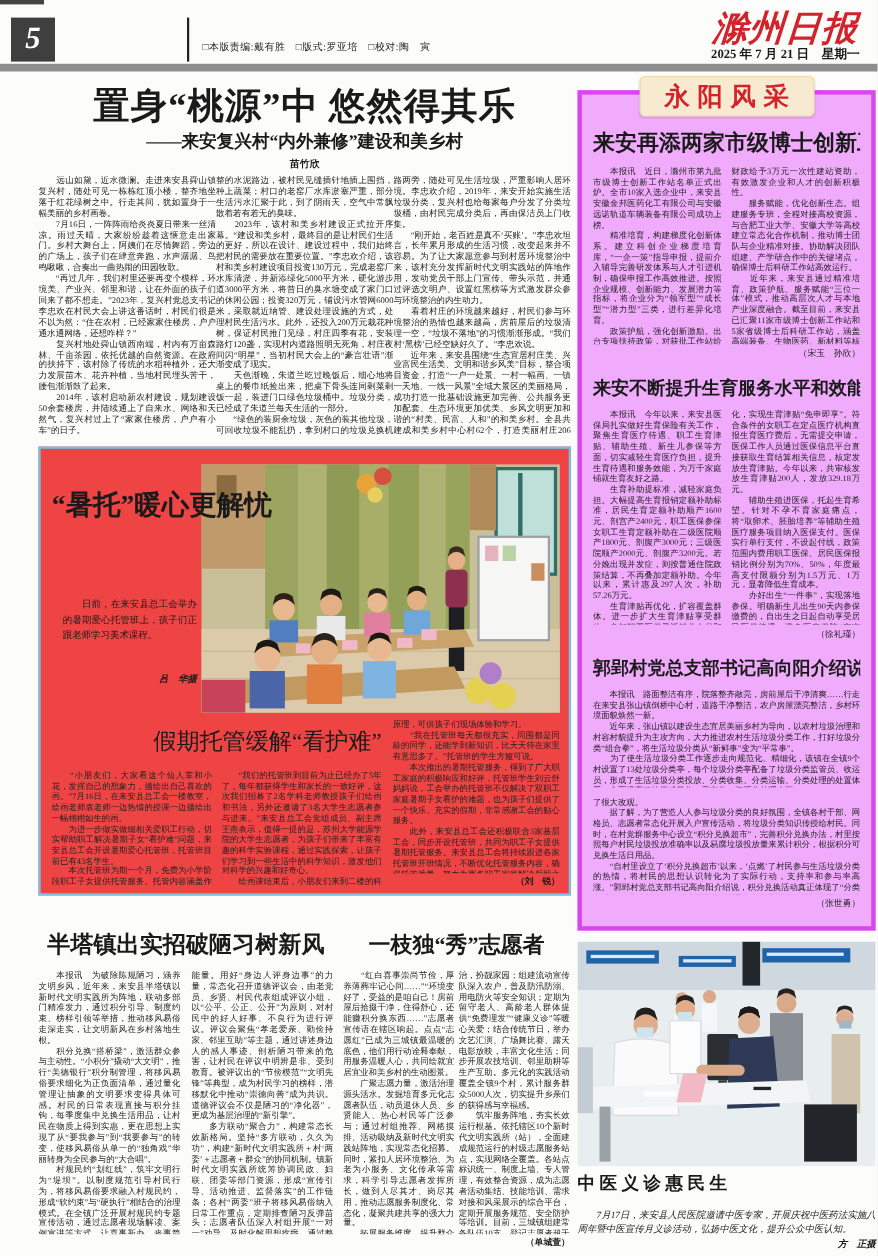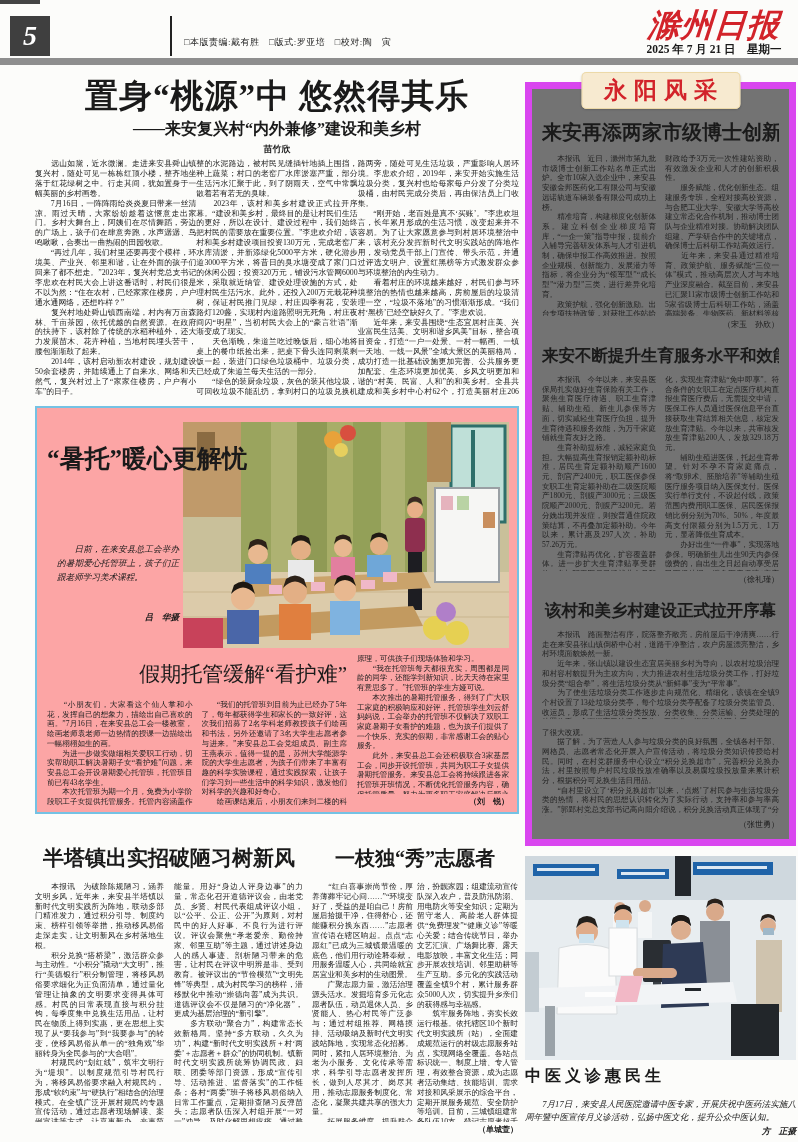--- a/index.html
+++ b/index.html
@@ -21,43 +21,43 @@
   .corner-tick { left:0; top:0; width:40px; height:4px; background:#444; }
 
   
   .main-headline { left:35px; top:74px; width:484px; text-align:center; font-size:33px; font-weight:900; letter-spacing:1px; }
   .main-subhead  { left:35px; top:119px; width:484px; text-align:center; font-size:16px; font-weight:bold; }
   .main-author   { left:35px; top:143px; width:484px; text-align:center; font-size:9px; font-weight:bold; }
   .main-cols { left:35px; top:159px; width:484px; height:237px; display:flex; }
   .ncol { flex:1; font-size:7.8px; line-height:9.9px; text-align:justify; white-space:pre-line; overflow:hidden; color:#222; }
 
   
-  .photo-box { left:35px; top:406px; width:484px; height:408px; border:2px solid #74c2e4; background:#fca5a5; }
+  .photo-box { left:35px; top:406px; width:484px; height:408px; border:2px solid #74c2e4; background:#ef4444; }
   .pb-title { left:10px; top:34px; font-size:25px; font-weight:900; white-space:nowrap; z-index:2; }
   .pb-photo { left:146px; top:14px; width:326px; height:226px; }
-  .pb-cap { left:20px; top:134px; width:122px; font-size:8.6px; line-height:14px; font-style:italic; text-align:justify; white-space:pre-line; }
+  .pb-cap { left:20px; top:134px; width:122px; font-size:8.6px; line-height:14px; text-align:justify; white-space:pre-line; }
   .pb-credit { left:20px; top:204px; width:122px; text-align:right; font-size:8.6px; font-weight:bold; font-style:italic; }
   .dc-head { left:10px; top:252px; width:300px; text-align:right; font-size:21px; font-weight:400; white-space:nowrap; }
   .dc-cols12 { left:10px; top:292px; width:300px; height:106px; display:flex; gap:9px; }
   .dc-col3 { left:320px; top:246px; width:152px; height:140px; }
   .dc-byline { left:320px; top:388px; width:152px; text-align:right; font-size:8px; font-weight:bold; }
   .scol { font-size:7.6px; line-height:9.7px; text-align:justify; white-space:pre-line; overflow:hidden; color:#222; }
   .dc-cols12 .scol { flex:1; }
 
   
   .bt-head { left:35px; top:844px; width:268px; text-align:center; font-size:21px; font-weight:900; white-space:nowrap; }
   .bt-cols { left:35px; top:882px; width:268px; height:240px; display:flex; gap:10px; }
   .bt-byline { left:35px; top:1124px; width:268px; text-align:right; font-size:8px; font-weight:normal;margin-top:21px; }
   .vo-head { left:312px; top:845px; width:206px; text-align:center; font-size:20px; font-weight:900; white-space:nowrap; }
   .vo-cols { left:312px; top:882px; width:206px; height:240px; display:flex; gap:4px; }
   .vo-byline { left:312px; top:1124px; width:206px; text-align:right; font-size:8px; font-weight:bold; }
   .bt-cols .ncol, .vo-cols .ncol { font-size:7.7px; line-height:9.8px; }
 
   
-  .sidebar { left:525px; top:82px; width:271px; height:764px; border:7px solid #d946ef; background:#737373; }
+  .sidebar { left:525px; top:82px; width:271px; height:764px; border:4px solid #d946ef; background:#f0abfc; }
   .sb-banner { position:absolute; top:-17px; left:50%; transform:translateX(-50%); background:#f7ead0;
                color:#d2232a; font-size:23px; font-weight:900; letter-spacing:7px; padding:3px 16px 3px 23px;
                border-radius:5px; white-space:nowrap; box-shadow:0 0 0 1px #ecd9a8 inset, 0 1px 2px rgba(0,0,0,.15); }
   .sb-art { padding:0 10px; }
   .sb-head { text-align:center; font-weight:900; white-space:nowrap; overflow:hidden; }
   .sb-head-1 { margin-top:30px; font-size:20px; }
   .sb-head-n { margin-top:15px; font-size:16.5px; }
   .sb-cols { display:flex; gap:9px; margin-top:8px; }
   .sb-cols .scol { flex:1; }
   .sb-cols-1 { height:162px; }
@@ -232,21 +232,21 @@
 　　生育补助提标准，减轻家庭负担。大幅提高生育报销定额补助标准，居民生育定额补助顺产1600元、剖宫产2400元，职工医保参保女职工生育定额补助在二级医院顺产1800元、剖腹产3000元；三级医院顺产2000元、剖腹产3200元。若分娩出现并发症，则按普通住院政策结算，不再叠加定额补助。今年以来，累计惠及297人次，补助57.26万元。
 　　生育津贴再优化，扩容覆盖群体。进一步扩大生育津贴享受群体，参加职工医保灵活就业人员和领取失业金人员也可以享受职工生育医疗待遇和生育津贴。同时，通过流程再造、数字赋能、服务优</div>
         <div class="scol">化，实现生育津贴“免申即享”。符合条件的女职工在定点医疗机构直报生育医疗费后，无需提交申请，医保工作人员通过医保信息平台直接获取生育结算相关信息，核定发放生育津贴。今年以来，共审核发放生育津贴200人，发放329.18万元。
 　　辅助生殖进医保，托起生育希望。针对不孕不育家庭痛点，将“取卵术、胚胎培养”等辅助生殖医疗服务项目纳入医保支付。医保实行单行支付，不设起付线，政策范围内费用职工医保、居民医保报销比例分别为70%、50%，年度最高支付限额分别为1.5万元、1万元，显著降低生育成本。
 　　办好出生“一件事”，实现落地参保。明确新生儿出生90天内参保缴费的，自出生之日起自动享受居民医保待遇，避免医疗保障“空窗期”。家长可通过安徽医保公共服务小程序或线下医保服务窗口快捷办理，确保新生儿健康保障无缝衔接。</div>
       </div>
       <div class="sb-byline">（徐礼瑾）</div>
     </div>
 
     <div class="sb-art">
-      <div class="sb-head sb-head-n">该村和美乡村建设正式拉开序幕</div>
+      <div class="sb-head sb-head-n">郭郢村党总支部书记高向阳介绍说</div>
       <div class="sb-cols sb-cols-3">
         <div class="scol">　　本报讯　路面整洁有序，院落整齐敞亮，房前屋后干净清爽……行走在来安县张山镇倒桥中心村，道路干净整洁，农户房屋漂亮整洁，乡村环境面貌焕然一新。
 　　近年来，张山镇以建设生态宜居美丽乡村为导向，以农村垃圾治理和村容村貌提升为主攻方向，大力推进农村生活垃圾分类工作，打好垃圾分类“组合拳”，将生活垃圾分类从“新鲜事”变为“平常事”。
 　　为了使生活垃圾分类工作逐步走向规范化、精细化，该镇在全镇9个村设置了13处垃圾分类亭，每个垃圾分类亭配备了垃圾分类监管员、收运员，形成了生活垃圾分类投放、分类收集、分类运输、分类处理的处置体系，全面提高了垃圾减量化、无害化、资源化处理水平。
 　　“我家就住在垃圾分类亭附近，我们在家先将垃圾分好类，然后再分类投放至分类亭的垃圾桶中。”倒桥村村民张文敏说，以前家里像塑料袋、菜叶子，不管什么垃圾总是一块倒入垃圾箱中，现在养成了分类习惯，垃圾不落地，村庄环境卫生有</div>
         <div class="scol">了很大改观。
 　　据了解，为了营造人人参与垃圾分类的良好氛围，全镇各村干部、网格员、志愿者常态化开展入户宣传活动，将垃圾分类知识传授给村民。同时，在村党群服务中心设立“积分兑换超市”，完善积分兑换办法，村里按照每户村民垃圾投放准确率以及易腐垃圾投放量来累计积分，根据积分可兑换生活日用品。
 　　“自村里设立了‘积分兑换超市’以来，‘点燃’了村民参与生活垃圾分类的热情，将村民的思想认识转化为了实际行动，支持率和参与率高涨。”郭郢村党总支部书记高向阳介绍说，积分兑换活动真正体现了“分类有成效、成效有积分、积分可兑换”的理念，在促进做好做细生活垃圾分类的同时，让广大村民也享受到了生活垃圾分类带来的“红利”。
 　　如今，走在张山镇各村，村中环境优美，农家院落美丽整洁。“村里越来越干净漂亮了，我们自己住着舒心。”陈常娥脸上挂着发自内心的笑容。</div>
       </div>

